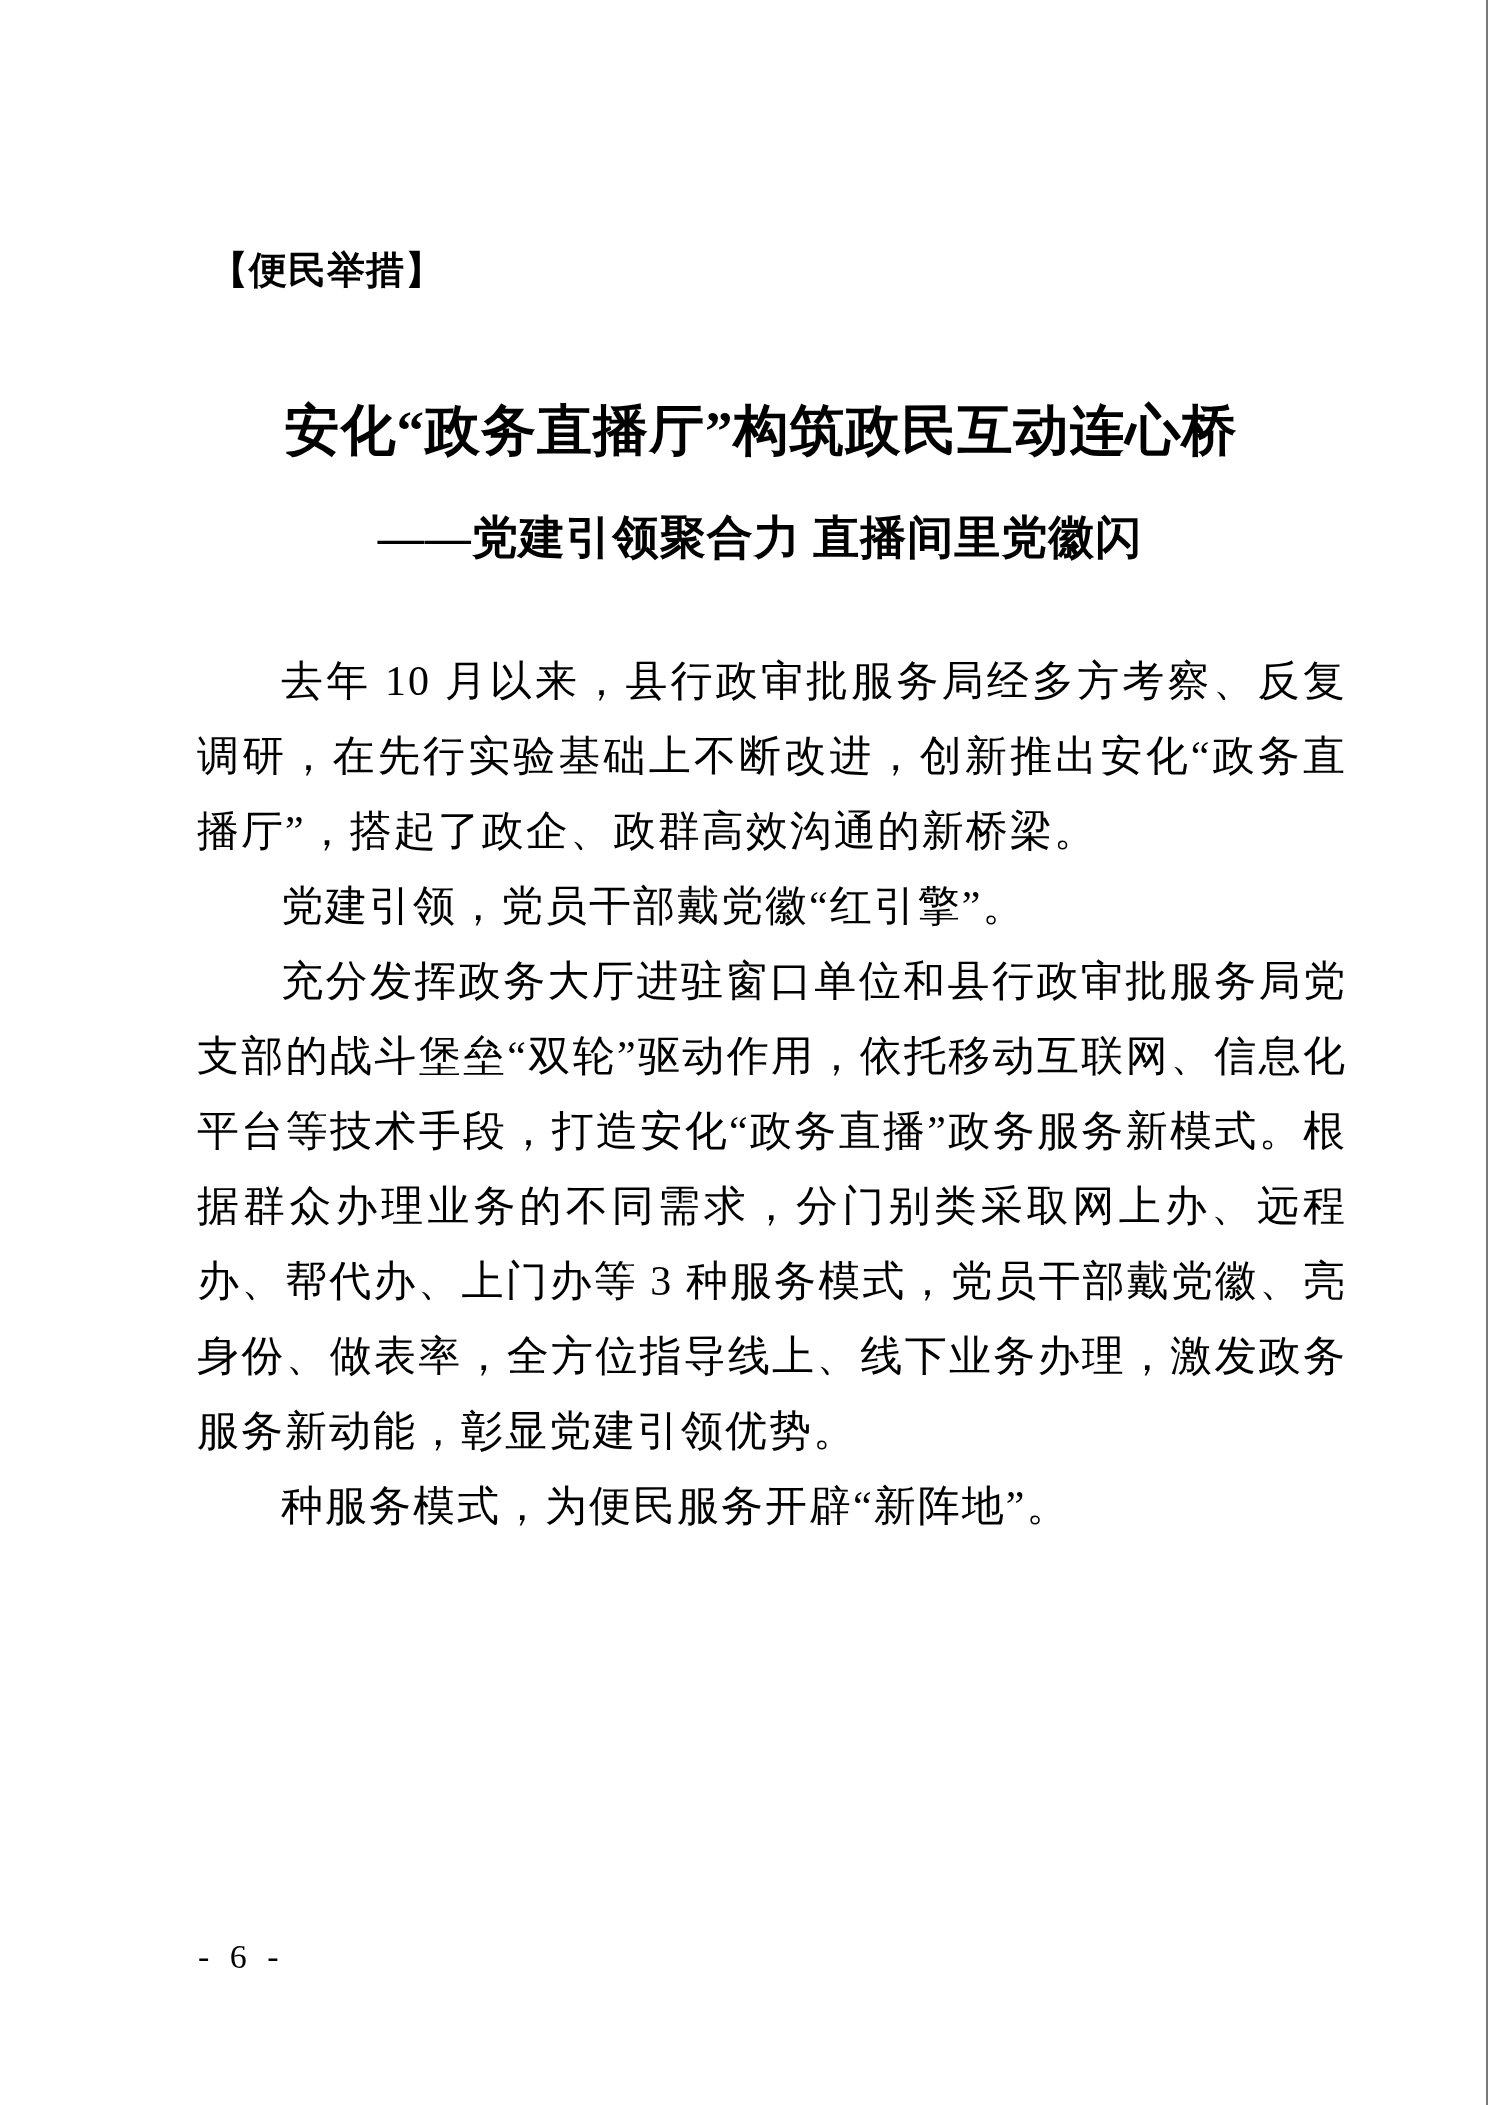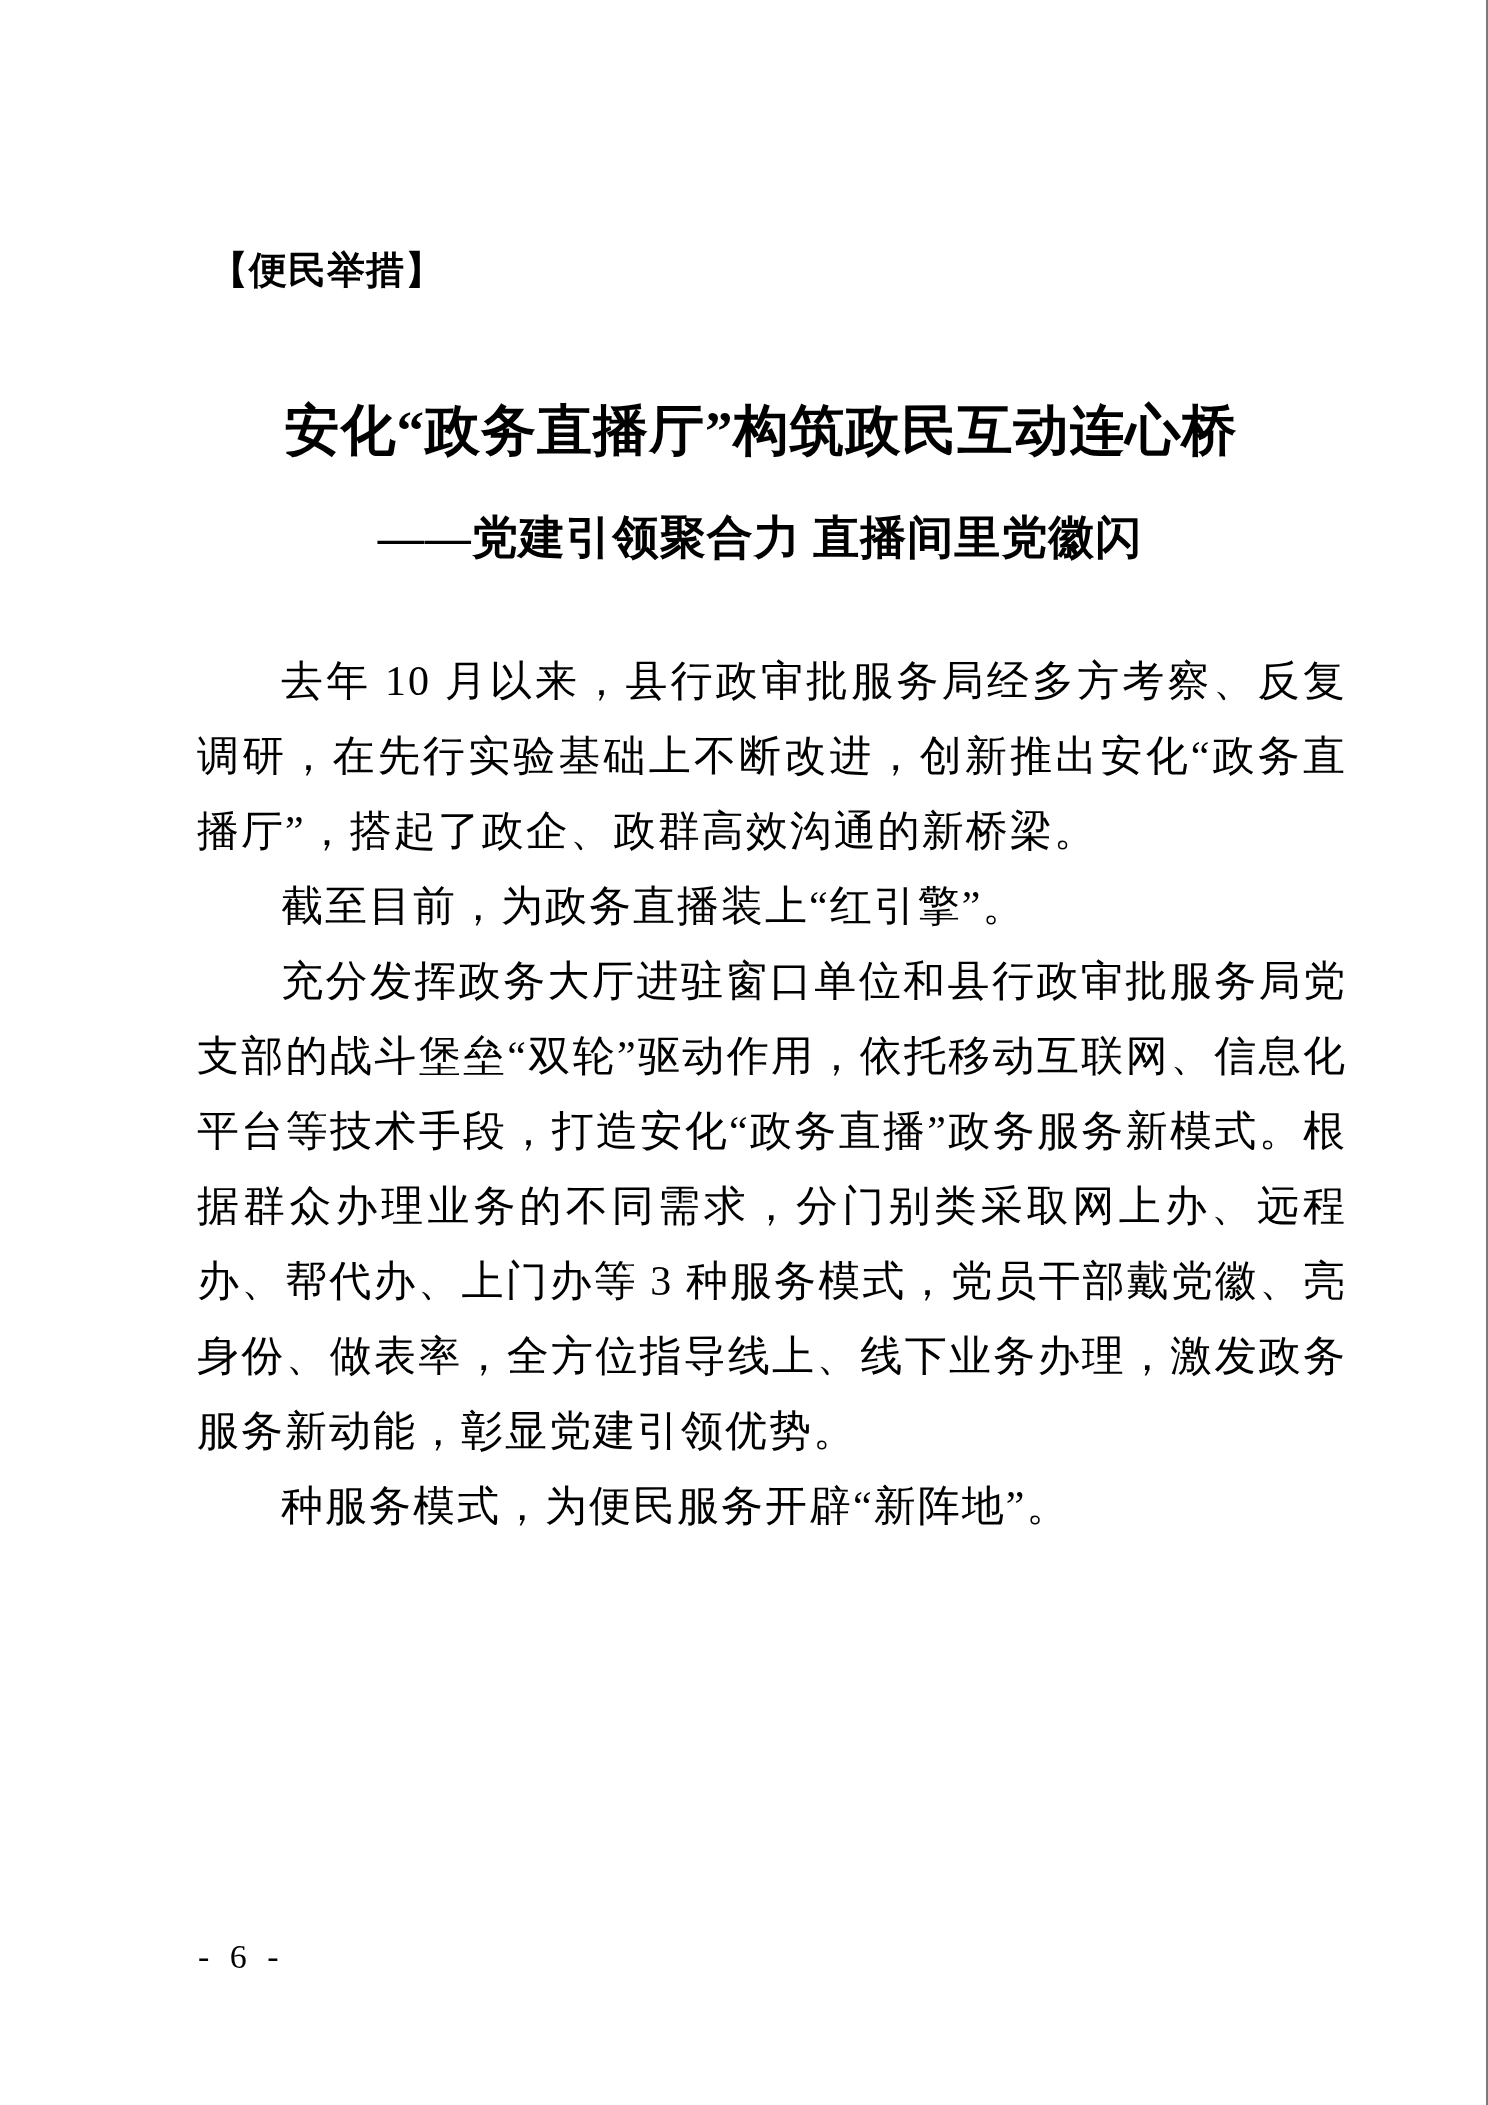--- a/index.html
+++ b/index.html
@@ -93,21 +93,21 @@
 <div class="page">
 
   <div class="section-header">【便民举措】</div>
 
   <h1 class="doc-title">安化“政务直播厅”构筑政民互动连心桥</h1>
 
   <h2 class="doc-subtitle">——党建引领聚合力 直播间里党徽闪</h2>
 
   <div class="body-text">
     <p>去年 10 月以来，县行政审批服务局经多方考察、反复调研，在先行实验基础上不断改进，创新推出安化“政务直播厅”，搭起了政企、政群高效沟通的新桥梁。</p>
-    <p>截至目前，为政务直播装上“红引擎”。</p>
+    <p>党建引领，党员干部戴党徽“红引擎”。</p>
     <p>充分发挥政务大厅进驻窗口单位和县行政审批服务局党支部的战斗堡垒“双轮”驱动作用，依托移动互联网、信息化平台等技术手段，打造安化“政务直播”政务服务新模式。根据群众办理业务的不同需求，分门别类采取网上办、远程办、帮代办、上门办等 3 种服务模式，党员干部戴党徽、亮身份、做表率，全方位指导线上、线下业务办理，激发政务服务新动能，彰显党建引领优势。</p>
     <p>种服务模式，为便民服务开辟“新阵地”。</p>
   </div>
 
   <div class="page-number">- 6 -</div>
 
   <div class="edge-line" style="background: rgb(122, 122, 122);"></div>
 
 </div>
 

